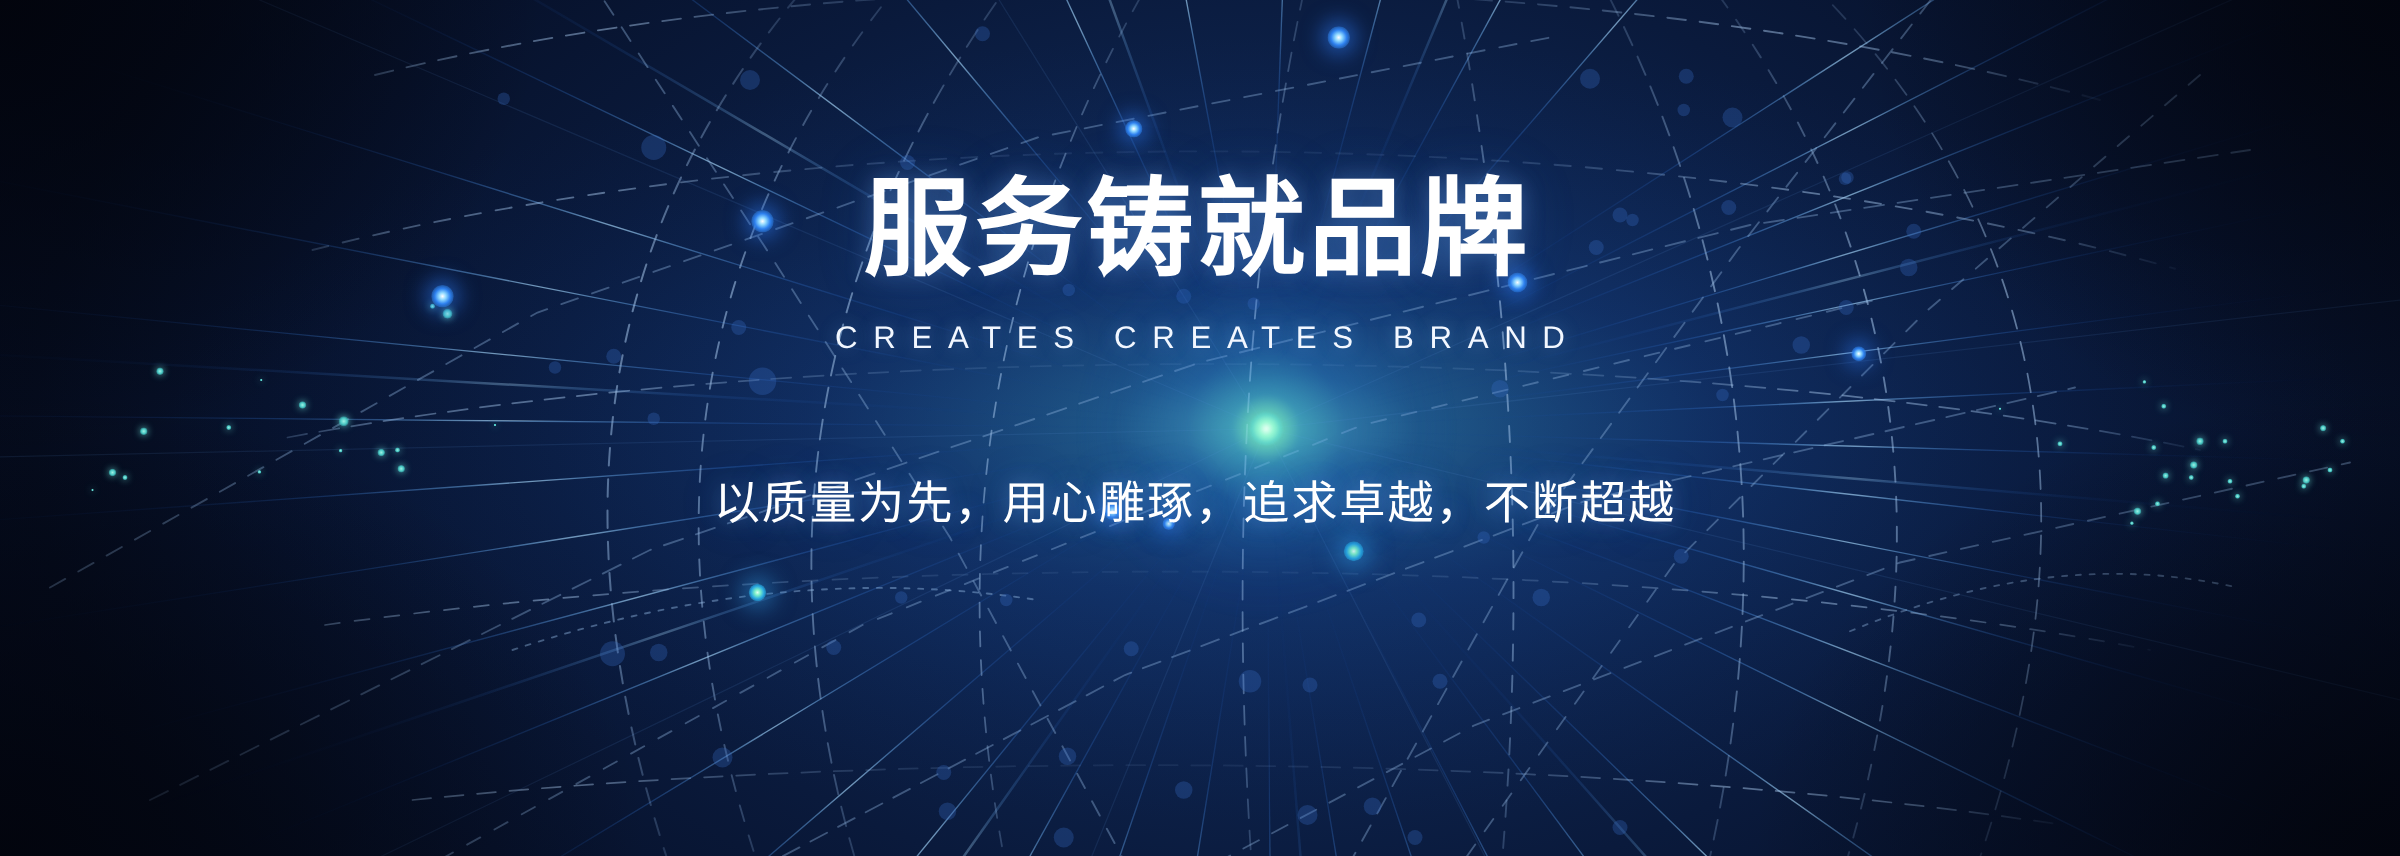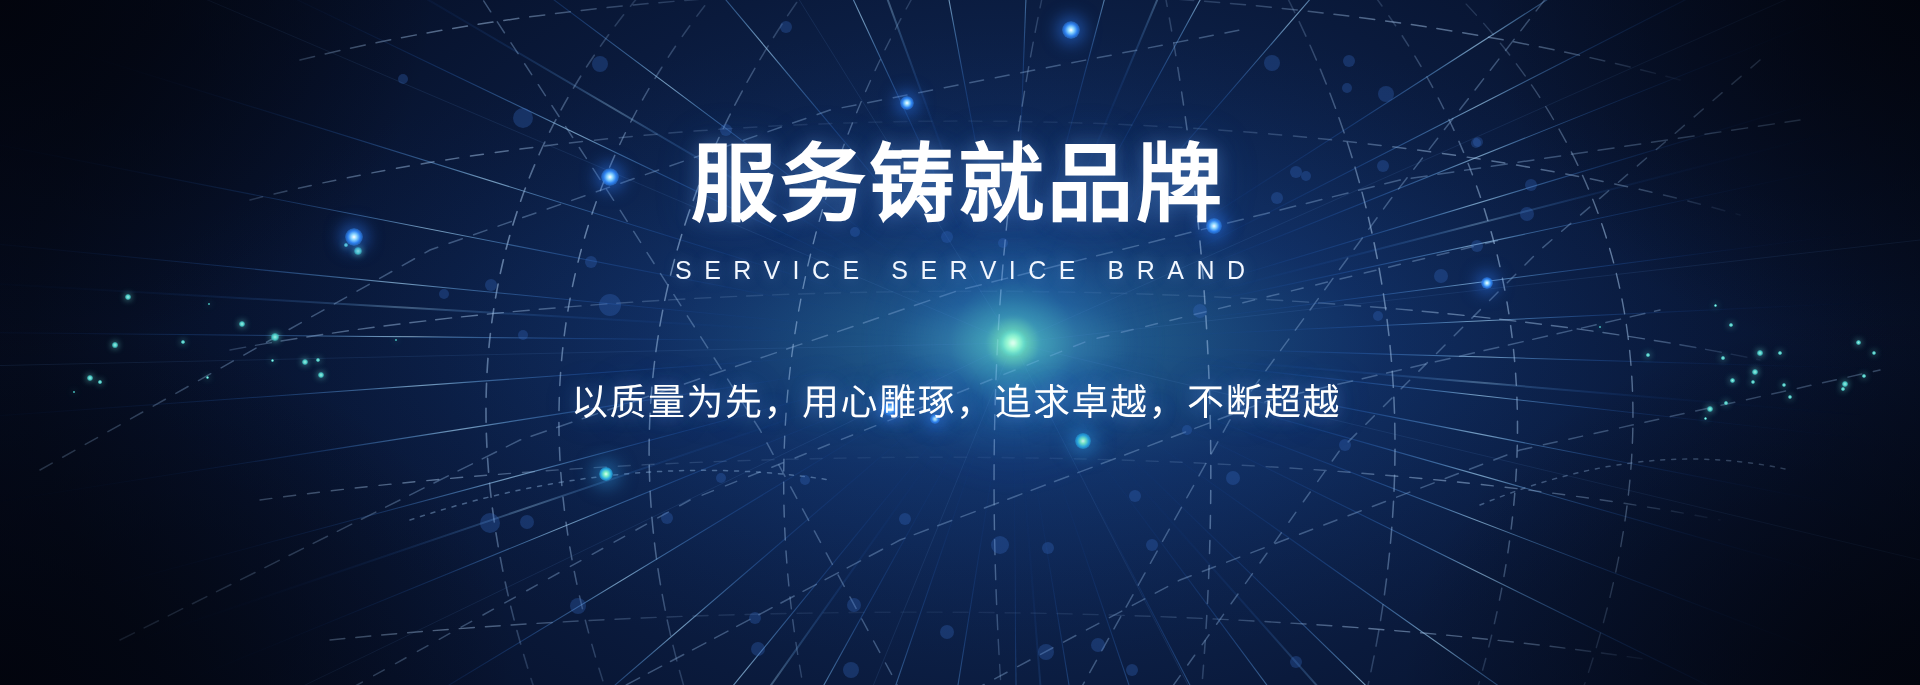--- a/index.html
+++ b/index.html
@@ -421,17 +421,17 @@
       <div class="particle p-node-green" style="left: 1075px; top: 433px; width: 16px; height: 16px; filter: blur(0.4px);"></div>
       <div class="particle p-node-green" style="left: 599px; top: 467px; width: 14px; height: 14px; filter: blur(0.4px);"></div>
       <div class="particle p-node" style="left: 1481px; top: 277px; width: 12px; height: 12px; filter: blur(0.4px);"></div>
       <div class="particle p-node" style="left: 930px; top: 414px; width: 10px; height: 10px; filter: blur(0.4px);"></div>
     </div>
 
   <div class="burst-core"></div>
 
   <div class="content">
     <div class="title-main">服务铸就品牌</div>
-    <div class="title-sub">SERVICE SERVICE BRAND</div>
+    <div class="title-sub">CREATES CREATES BRAND</div>
     <div class="tagline">以质量为先，用心雕琢，追求卓越，不断超越</div>
   </div>
 
 </div>
 
 </body></html>

